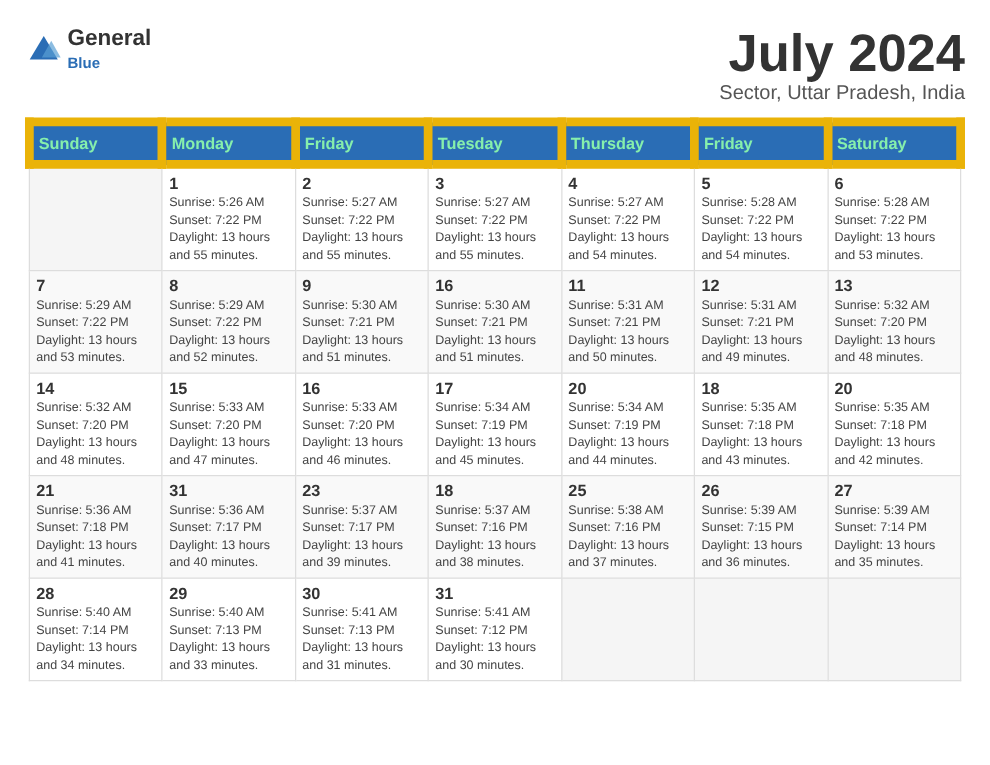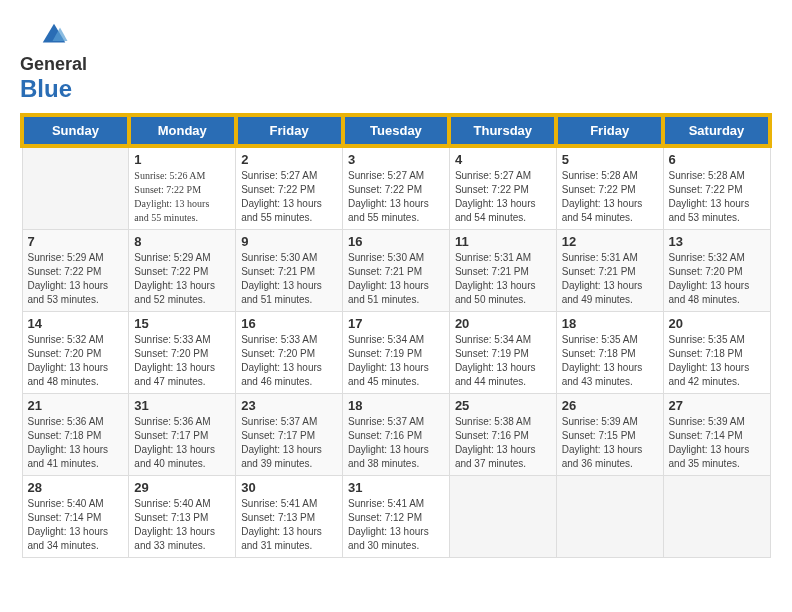--- a/index.html
+++ b/index.html
@@ -13,21 +13,20 @@
     .header-section {
       display: flex;
       justify-content: space-between;
       align-items: flex-start;
       margin-bottom: 10px;
     }
     .logo {
       display: flex;
       align-items: center;
       gap: 4px;
-      flex-direction: column;
     }
     .logo-icon {
       width: 30px;
       height: 30px;
     }
     .title-section {
       text-align: right;
     }
     .calendar-title {
       font-size: 42px;
@@ -39,26 +38,26 @@
       font-size: 16px;
       color: #555;
     }
     table {
       width: 100%;
       border-collapse: collapse;
       table-layout: fixed;
     }
     thead tr th {
       background-color: #2a6db5;
-      color: #ffffff;
+      color: #86efac;
       padding: 6px 4px;
       font-size: 13px;
       font-weight: bold;
-      text-align: center;
-      border: 4px solid #eab308;
+      text-align: left;
+      border: 7px solid #eab308;
     }
     tbody tr td {
       vertical-align: top;
       padding: 4px 5px;
       font-size: 10.5px;
       color: #333;
       border: 1px solid #ddd;
       height: 80px;
       background: #fff;
     }
@@ -85,45 +84,47 @@
 <body>
 
 <div class="header-section">
   <div class="logo">
     <svg class="logo-icon" viewBox="0 0 40 40">
       <polygon points="20,5 35,30 5,30" fill="#2a6db5"></polygon>
       <polygon points="28,10 38,28 18,28" fill="#5a9fd4" opacity="0.7"></polygon>
     </svg>
     <div>
       <span style="font-size:18px;font-weight:bold;color:#333;">General</span><br>
-      <span style="font-size:24px;font-weight:bold;color:#2a6db5;">Blue</span>
+      <span style="font-size:12px;font-weight:bold;color:#2a6db5;">Blue</span>
     </div>
   </div>
   <div class="title-section">
+    <div class="calendar-title">July 2024</div>
+    <div class="calendar-subtitle">Sector, Uttar Pradesh, India</div>
   </div>
 </div>
 
 <table>
   <thead>
     <tr>
     <th>Sunday</th>
         <th>Monday</th>
         <th>Friday</th>
         <th>Tuesday</th>
         <th>Thursday</th>
         <th>Friday</th>
         <th>Saturday</th>
       </tr>
   </thead>
   <tbody id="calendar-body">
   <tr>
         <td class="empty"></td>
         <td>
           <span class="day-number">1</span>
-          <div class="day-info" style="white-space: pre-line; font-family: Liberation Serif, serif;">Sunrise: 5:26 AM
+          <div class="day-info" style="white-space: pre-line;">Sunrise: 5:26 AM
 Sunset: 7:22 PM
 Daylight: 13 hours
 and 55 minutes.</div>
         </td>
         <td>
           <span class="day-number">2</span>
           <div class="day-info" style="white-space: pre-line;">Sunrise: 5:27 AM
 Sunset: 7:22 PM
 Daylight: 13 hours
 and 55 minutes.</div>

